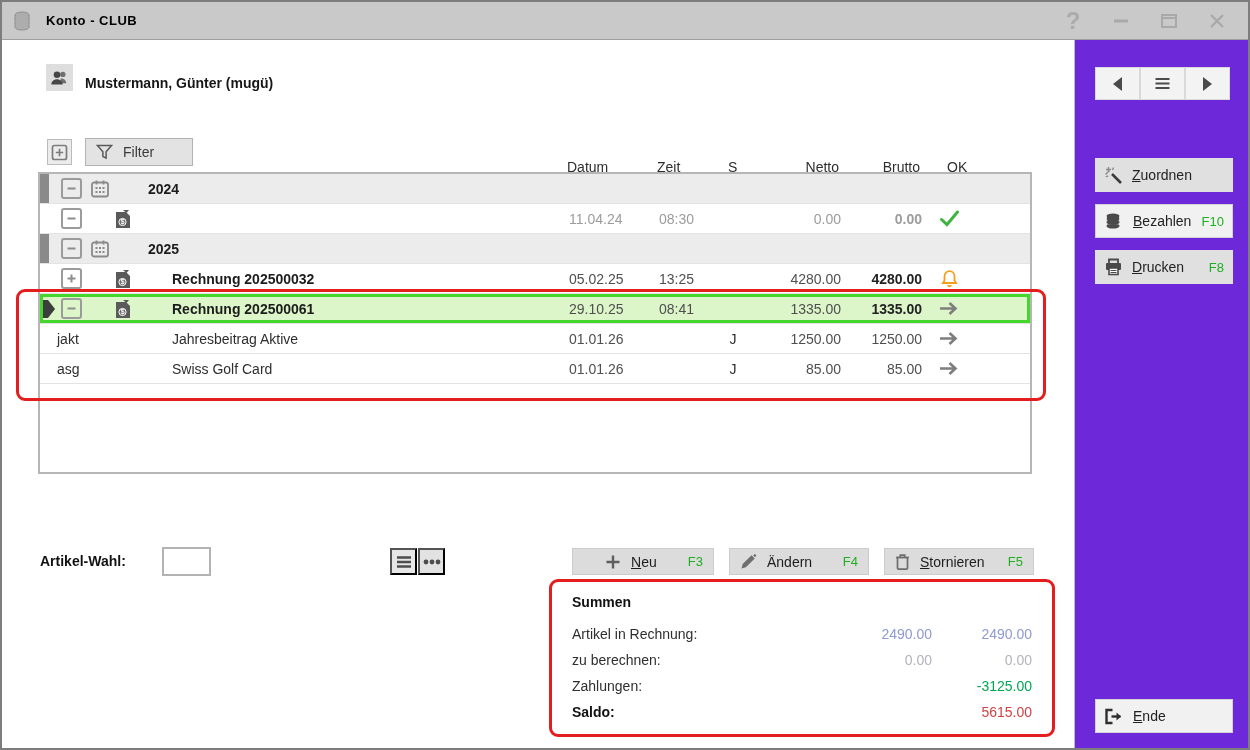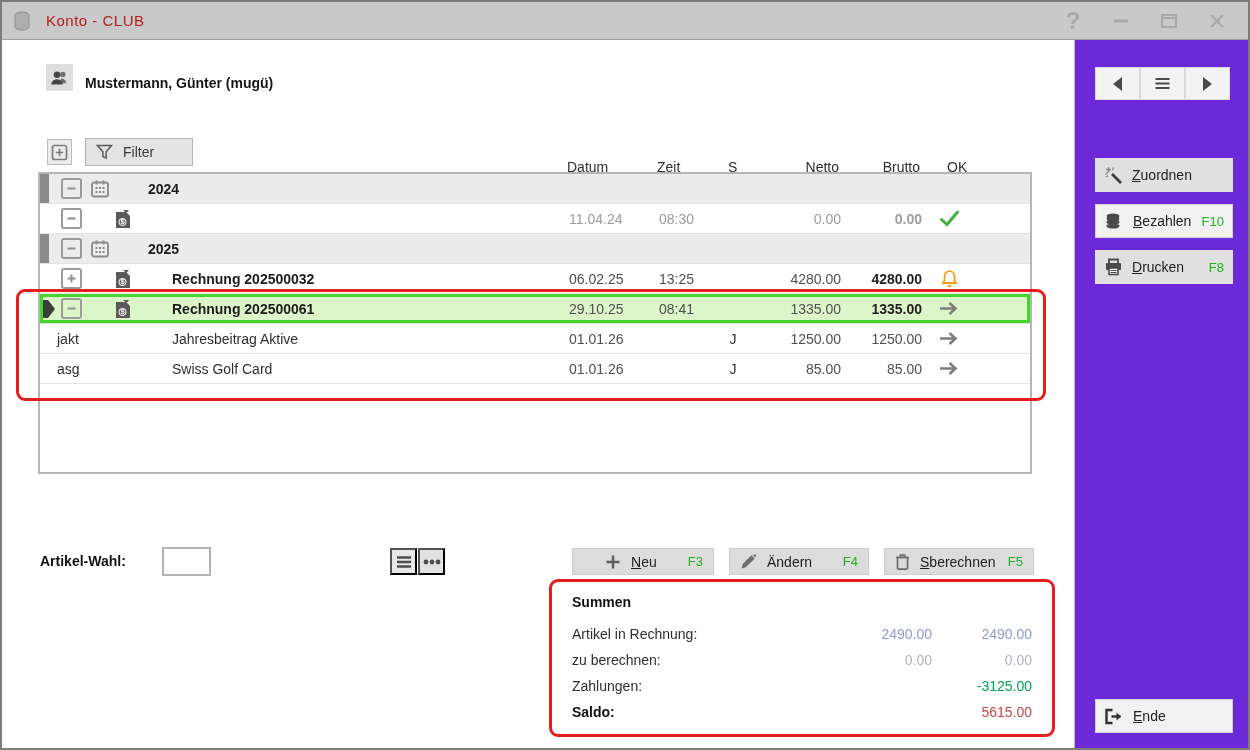--- a/index.html
+++ b/index.html
@@ -9,21 +9,21 @@
     position:relative; width:1250px; height:750px; background:#ffffff;
     border:2px solid #7d7d7d; overflow:hidden;
   }
   
   .titlebar {
     position:absolute; left:0; top:0; right:0; height:38px;
     background:#c9c9c9; border-bottom:1px solid #9f9f9f;
     display:flex; align-items:center; padding:0 10px;
   }
   .titlebar .app-icon { width:24px; height:22px; margin-right:10px; }
-  .titlebar .title { font-weight:normal; font-size:15px; color:#b91c1c; letter-spacing:0.5px; }
+  .titlebar .title { font-weight:bold; font-size:13px; color:#000000; letter-spacing:0.5px; }
   .win-controls { margin-left:auto; display:flex; align-items:center; gap:22px; padding-right:8px; }
   .win-btn { width:26px; height:26px; display:flex; align-items:center; justify-content:center; color:#a9a9a9; }
   .win-btn svg { display:block; }
   .help-glyph { font-size:24px; font-weight:bold; color:#ababab; }
   
   .sidebar {
     position:absolute; left:1072px; top:38px; width:201px; bottom:0;
     background:#6d28d9; border-left:1px solid #bdbdbd;
   }
   .navgroup { position:absolute; left:20px; top:27px; display:flex; }
@@ -286,21 +286,21 @@
         </span>
       <span class="cell c-doc">
         <svg width="17" height="20" viewBox="0 0 17 20">
             <path d="M2 3h10l4 4v12H2z" fill="#5a5a5a"></path>
             <path d="M9 1h6l-2.5 3z" fill="#5a5a5a"></path>
             <circle cx="8.5" cy="13" r="3.6" fill="none" stroke="#fff" stroke-width="1"></circle>
             <text x="8.5" y="15.4" font-size="7.5" fill="#fff" text-anchor="middle" font-weight="bold">$</text>
           </svg>
       </span>
       <span class="cell c-label">Rechnung 202500032</span>
-      <span class="cell c-datum">06.02.25</span>
+      <span class="cell c-datum">05.02.25</span>
       <span class="cell c-zeit">13:25</span>
       <span class="cell c-netto">4280.00</span>
       <span class="cell c-brutto">4280.00</span>
       <span class="cell c-status">
         <svg width="17" height="19" viewBox="0 0 17 19">
             <path d="M8.5 2.2a5 5 0 0 1 5 5v4.2l1.6 2.6H1.9l1.6-2.6V7.2a5 5 0 0 1 5-5z" fill="none" stroke="#f49f1c" stroke-width="1.8"></path>
             <path d="M6.8 16.2a1.9 1.9 0 0 0 3.4 0" fill="none" stroke="#f49f1c" stroke-width="1.8"></path>
           </svg>
       </span>
     </div>
@@ -400,21 +400,21 @@
         <circle cx="14.8" cy="2.6" r="1.3" fill="#6e6e6e"></circle>
       </svg>
     <span><span class="u"></span><span>Ändern</span></span>
     <span class="fkey">F4</span>
   </button>
   <button class="act-btn btn-storno">
     <svg width="15" height="17" viewBox="0 0 15 17">
         <path d="M2.5 4.5h10V15a1.2 1.2 0 0 1-1.2 1.2H3.7A1.2 1.2 0 0 1 2.5 15z" fill="none" stroke="#6e6e6e" stroke-width="1.7"></path>
         <path d="M1 4.5h13M5.3 4.3V2.2h4.4v2.1" fill="none" stroke="#6e6e6e" stroke-width="1.7"></path>
       </svg>
-    <span><span class="u">S</span><span>berechnen</span></span>
+    <span><span class="u">S</span><span>tornieren</span></span>
     <span class="fkey">F5</span>
   </button>
 
   <div class="summen">
     <div class="s-title">Summen</div>
     <div class="s-row s-blue">
       <span class="lbl">Artikel in Rechnung:</span>
       <span class="v v1">2490.00</span>
       <span class="v v2">2490.00</span>
     </div>

